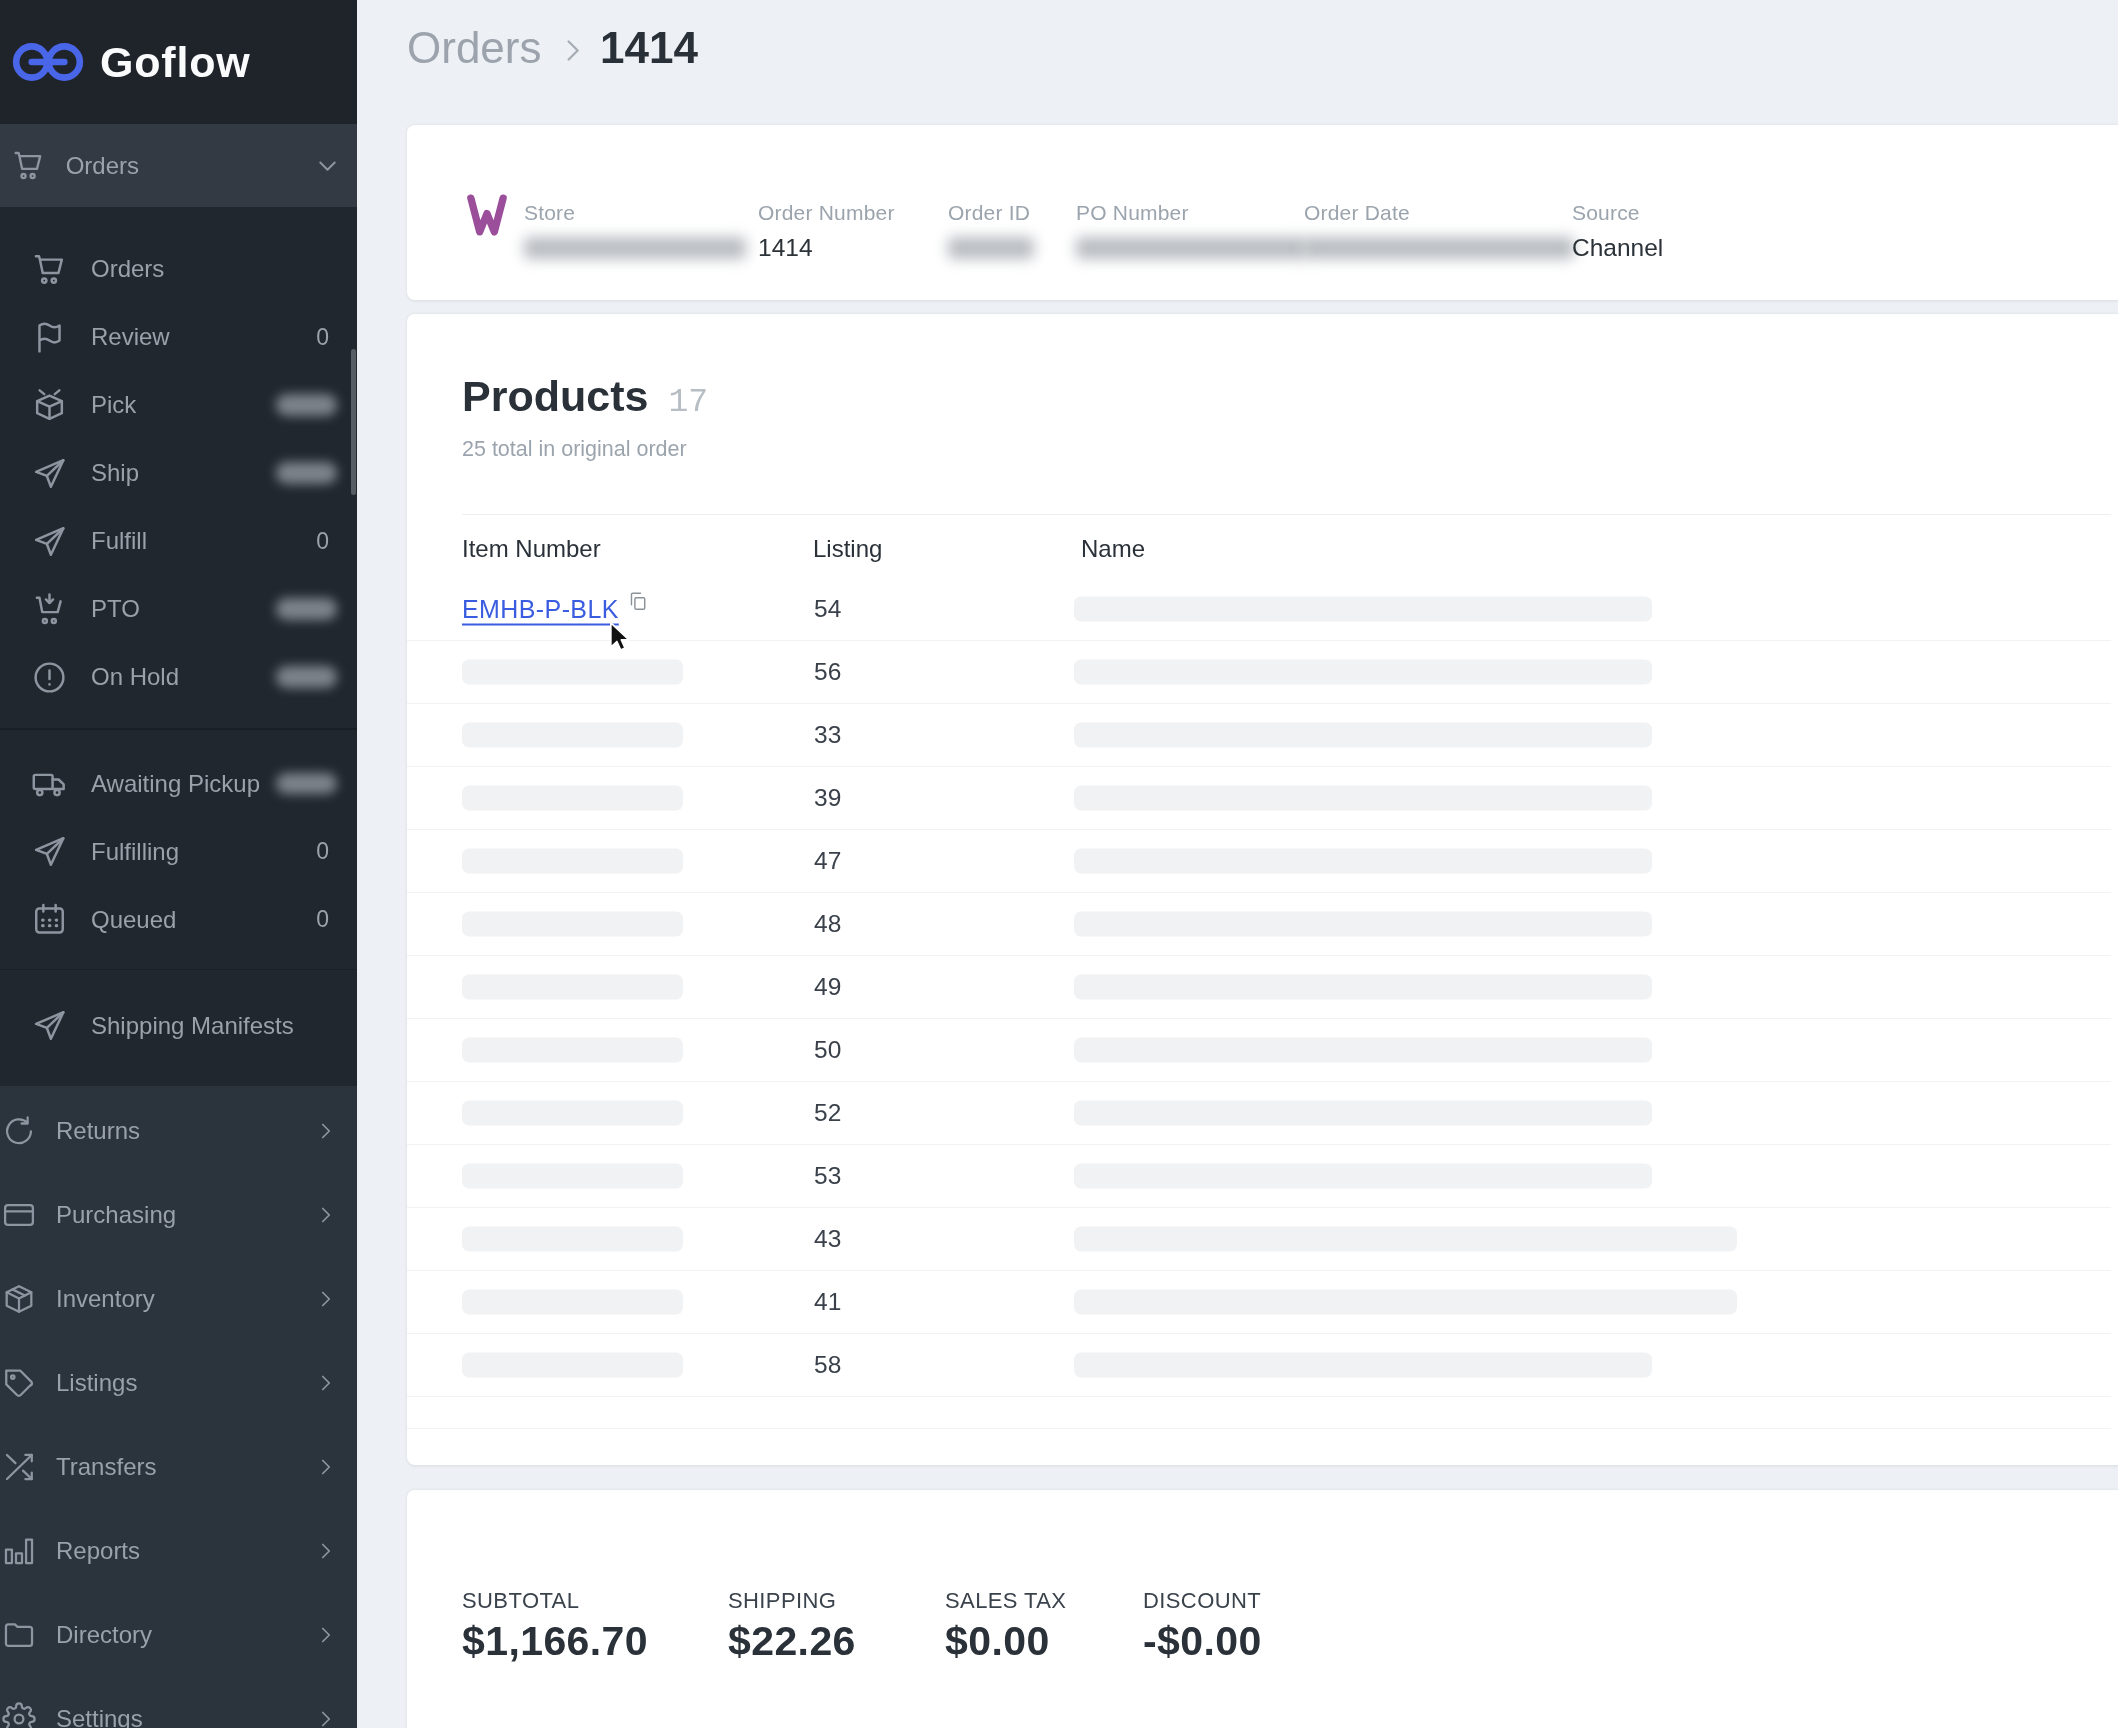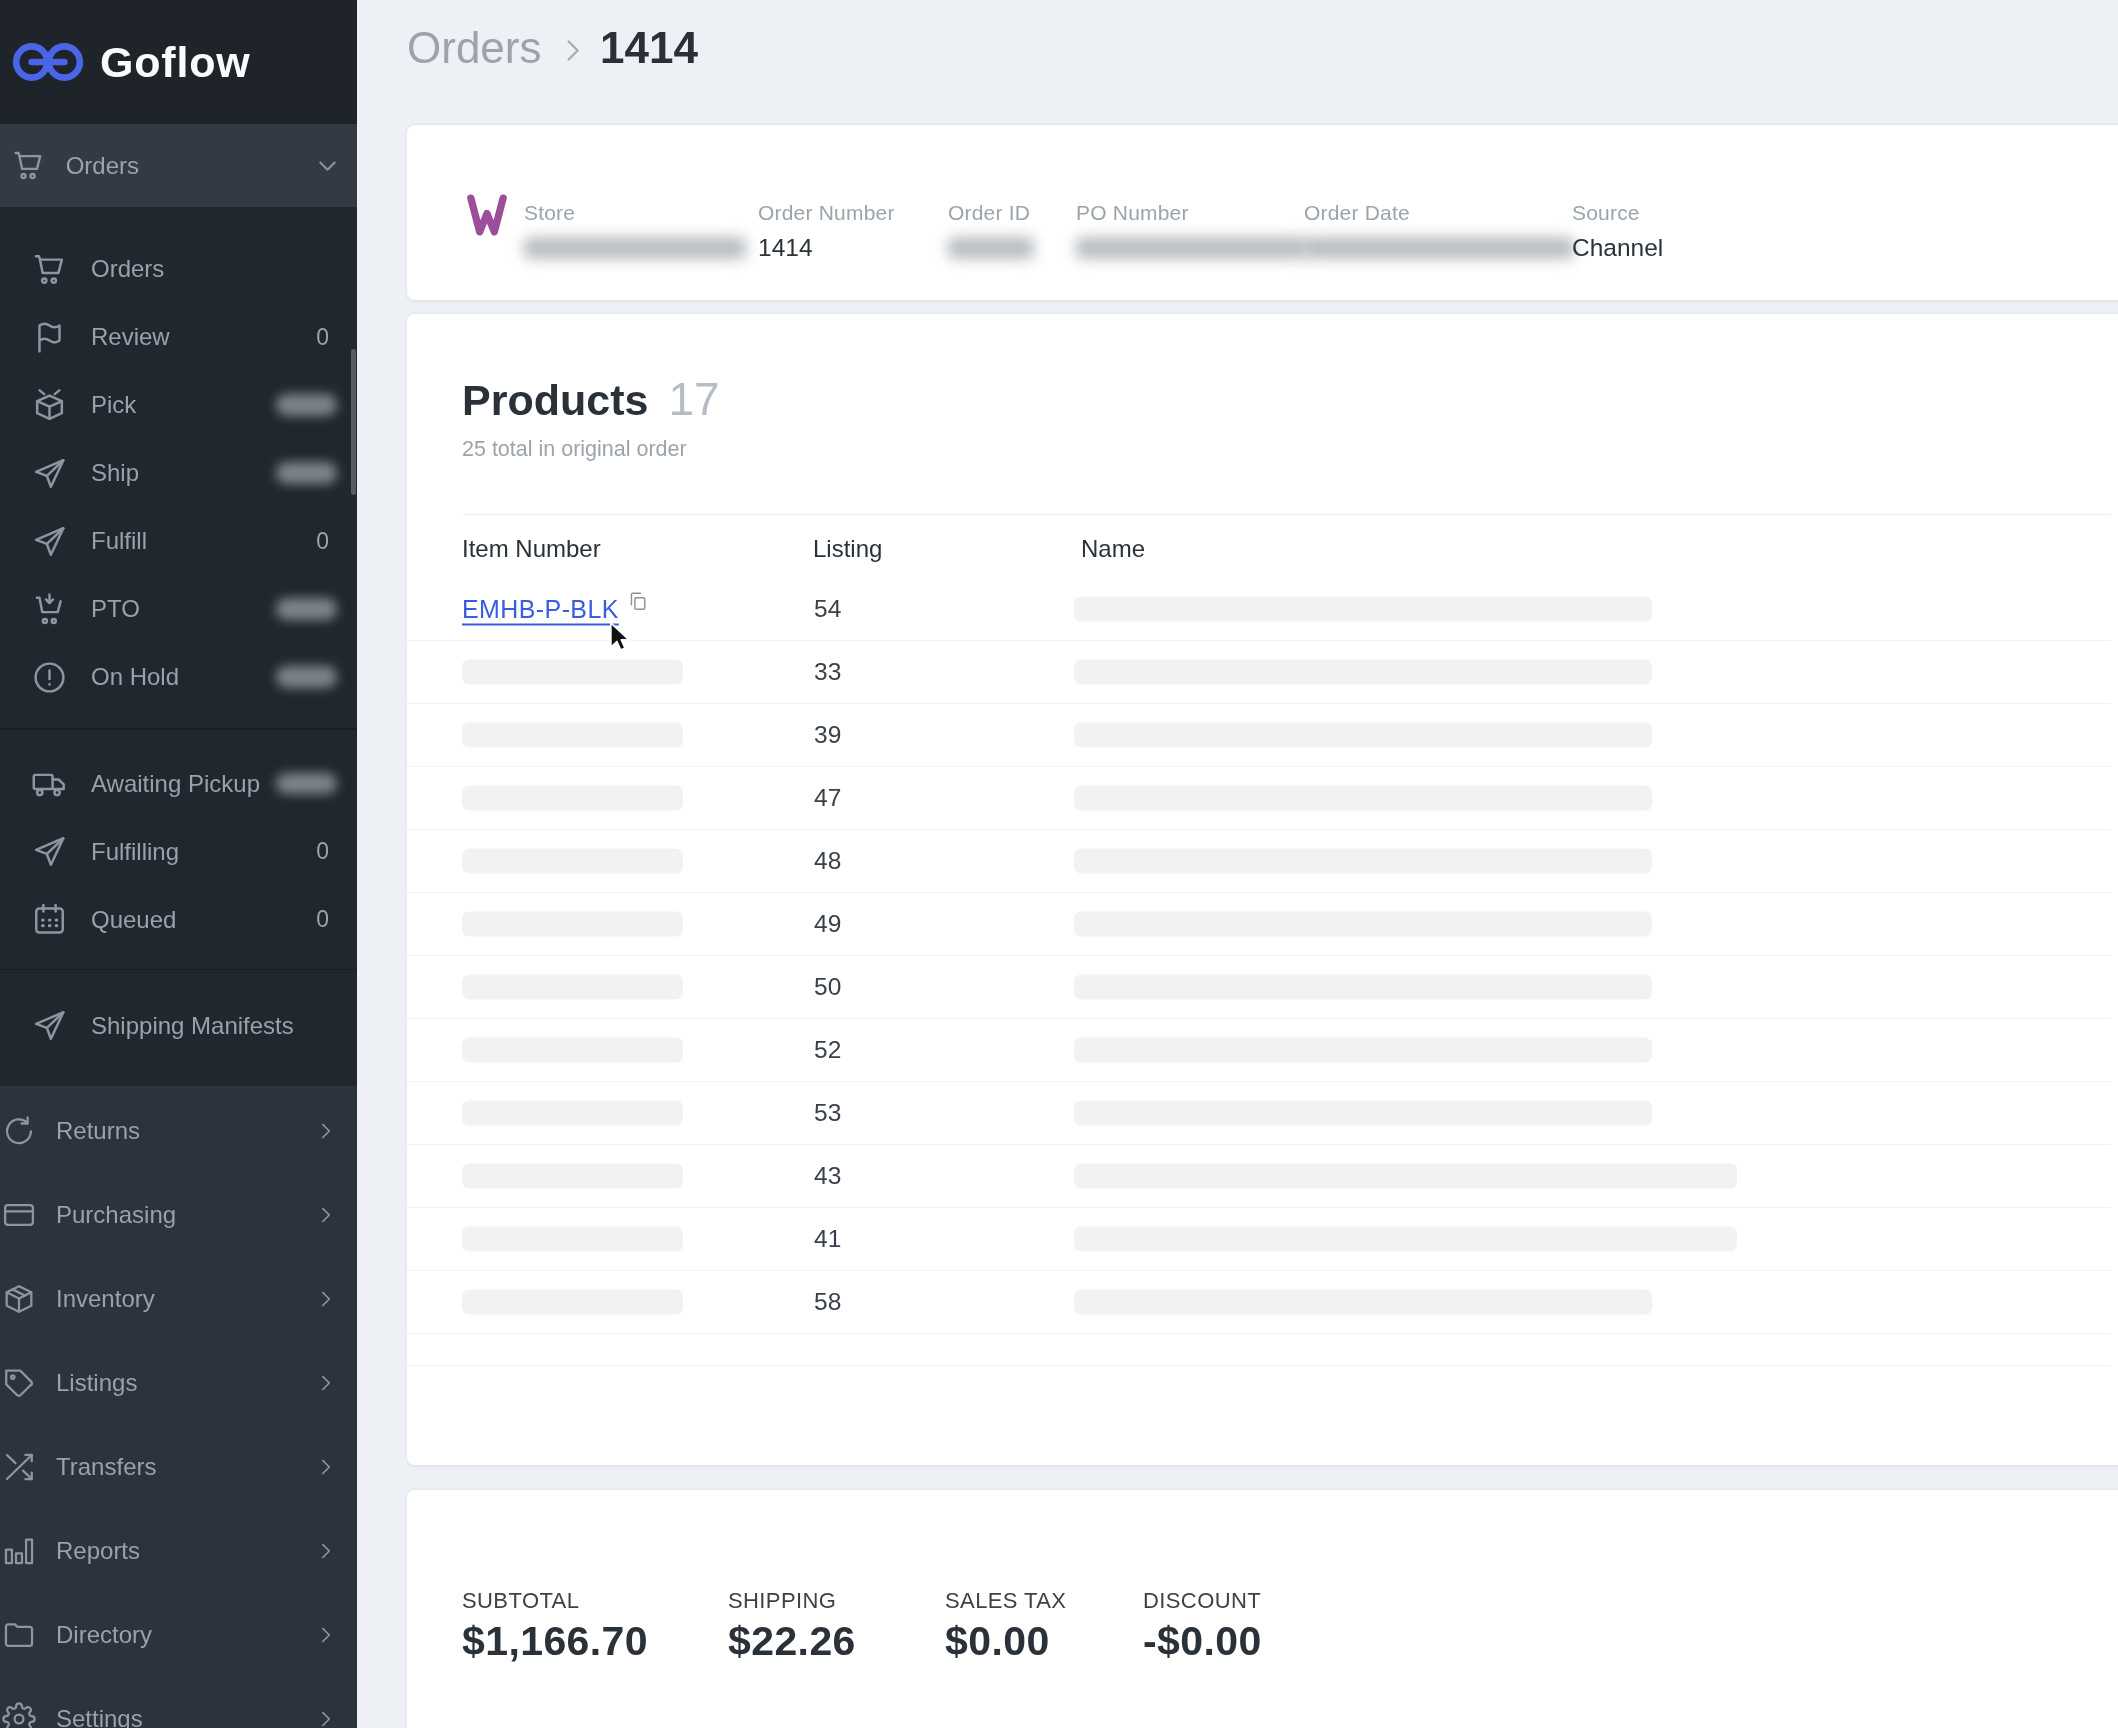--- a/index.html
+++ b/index.html
@@ -55,21 +55,21 @@
   .field:nth-child(1) { left:117px; } .field:nth-child(1) .redact-val { width:222px; }
   .field:nth-child(2) { left:351px; }
   .field:nth-child(3) { left:541px; } .field:nth-child(3) .redact-val { width:86px; }
   .field:nth-child(4) { left:669px; } .field:nth-child(4) .redact-val { width:230px; }
   .field:nth-child(5) { left:897px; } .field:nth-child(5) .redact-val { width:270px; }
   .field:nth-child(6) { left:1165px; }
   
   .card-products { top:314px; height:1151px; }
   .p-title { position:absolute; left:55px; top:58px; display:flex; align-items:baseline; }
   .p-title .t { font-size:43px; font-weight:600; color:#2A3138; }
-  .p-title .c { font-size:46px; color:#B7BDC4; margin-left:20px; }
+  .p-title .c { font-size:33px; color:#B7BDC4; margin-left:20px;font-family:Liberation Mono, monospace; }
   .p-sub { position:absolute; left:55px; top:123px; font-size:21.5px; color:#9BA4AD; }
   .p-divider { position:absolute; left:55px; right:31px; top:200px; height:0.8px; background:#ECEFF2; }
   .thead { position:absolute; left:0; right:0; top:221px; height:43px; }
   .thead span { position:absolute; font-size:24px; font-weight:400; color:#2A3138; }
   .th-item { left:55px; } .th-listing { left:406px; } .th-name { left:674px; }
   .rows { position:absolute; left:0; right:31px; top:264px; }
   .prow { position:relative; height:63px; border-bottom:0.8px solid #F0F2F5; }
   .prow .cell-item { position:absolute; left:55px; top:50%; transform:translateY(-50%); display:flex; align-items:center; }
   .prow .cell-listing { position:absolute; left:407px; top:50%; transform:translateY(-50%);
        font-size:24.5px; color:#3A414B; }
@@ -440,20 +440,27 @@
             </svg>
           </span>
         </span>
         <span class="cell-listing">54</span>
         <span class="pill name-pill"></span>
       </div>
       <div class="prow">
         <span class="cell-item">
           <span class="pill item-pill"></span>
         </span>
+        <span class="cell-listing">56</span>
+        <span class="pill name-pill"></span>
+      </div>
+      <div class="prow">
+        <span class="cell-item">
+          <span class="pill item-pill"></span>
+        </span>
         <span class="cell-listing">33</span>
         <span class="pill name-pill"></span>
       </div>
       <div class="prow">
         <span class="cell-item">
           <span class="pill item-pill"></span>
         </span>
         <span class="cell-listing">39</span>
         <span class="pill name-pill"></span>
       </div>

